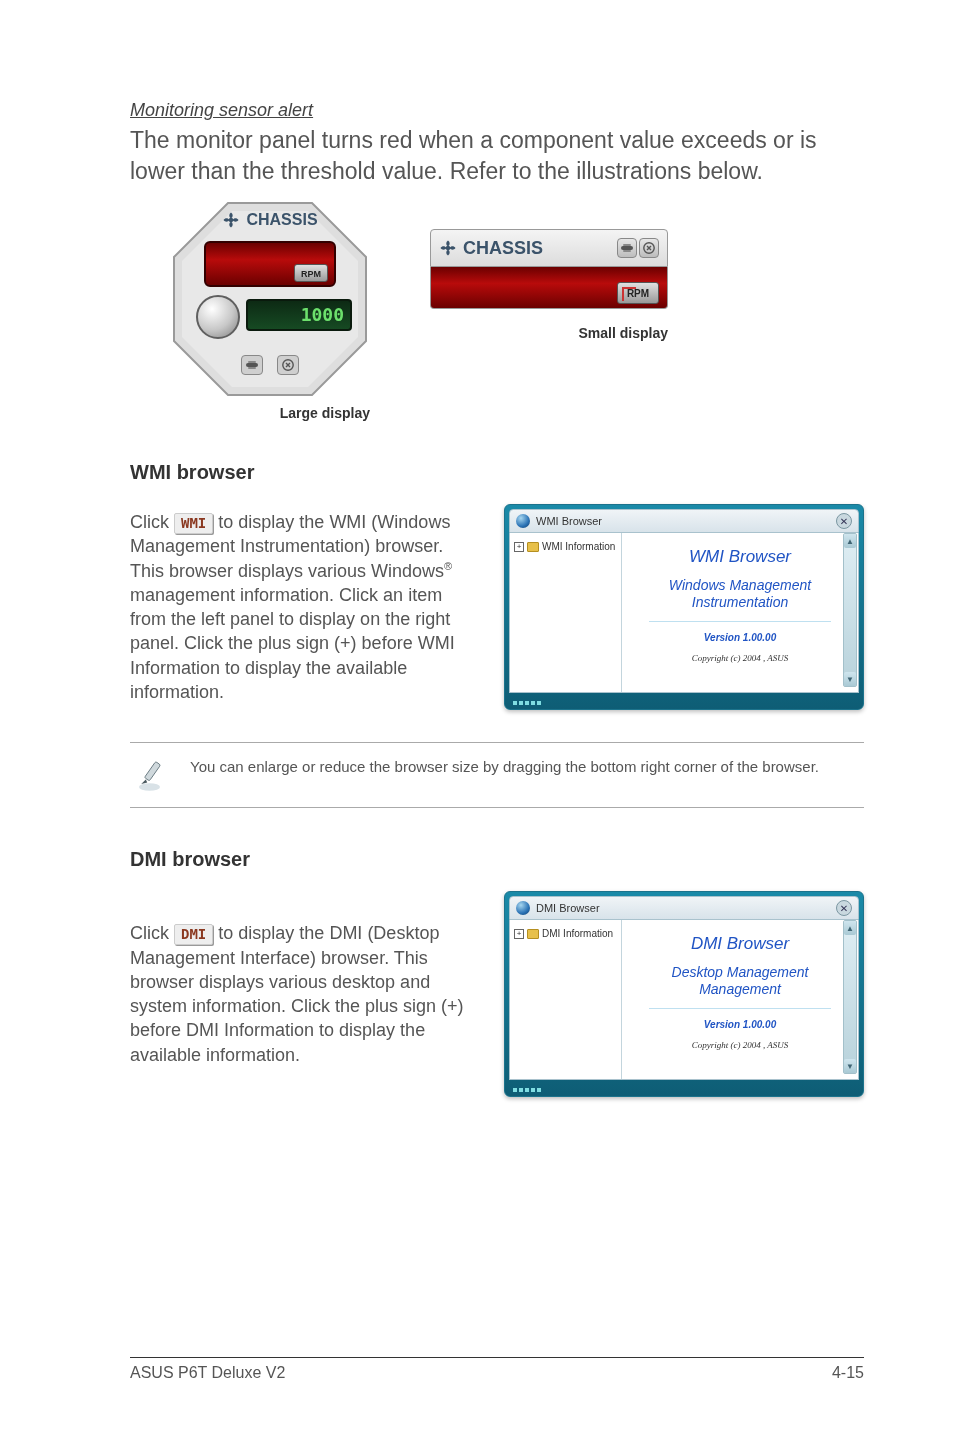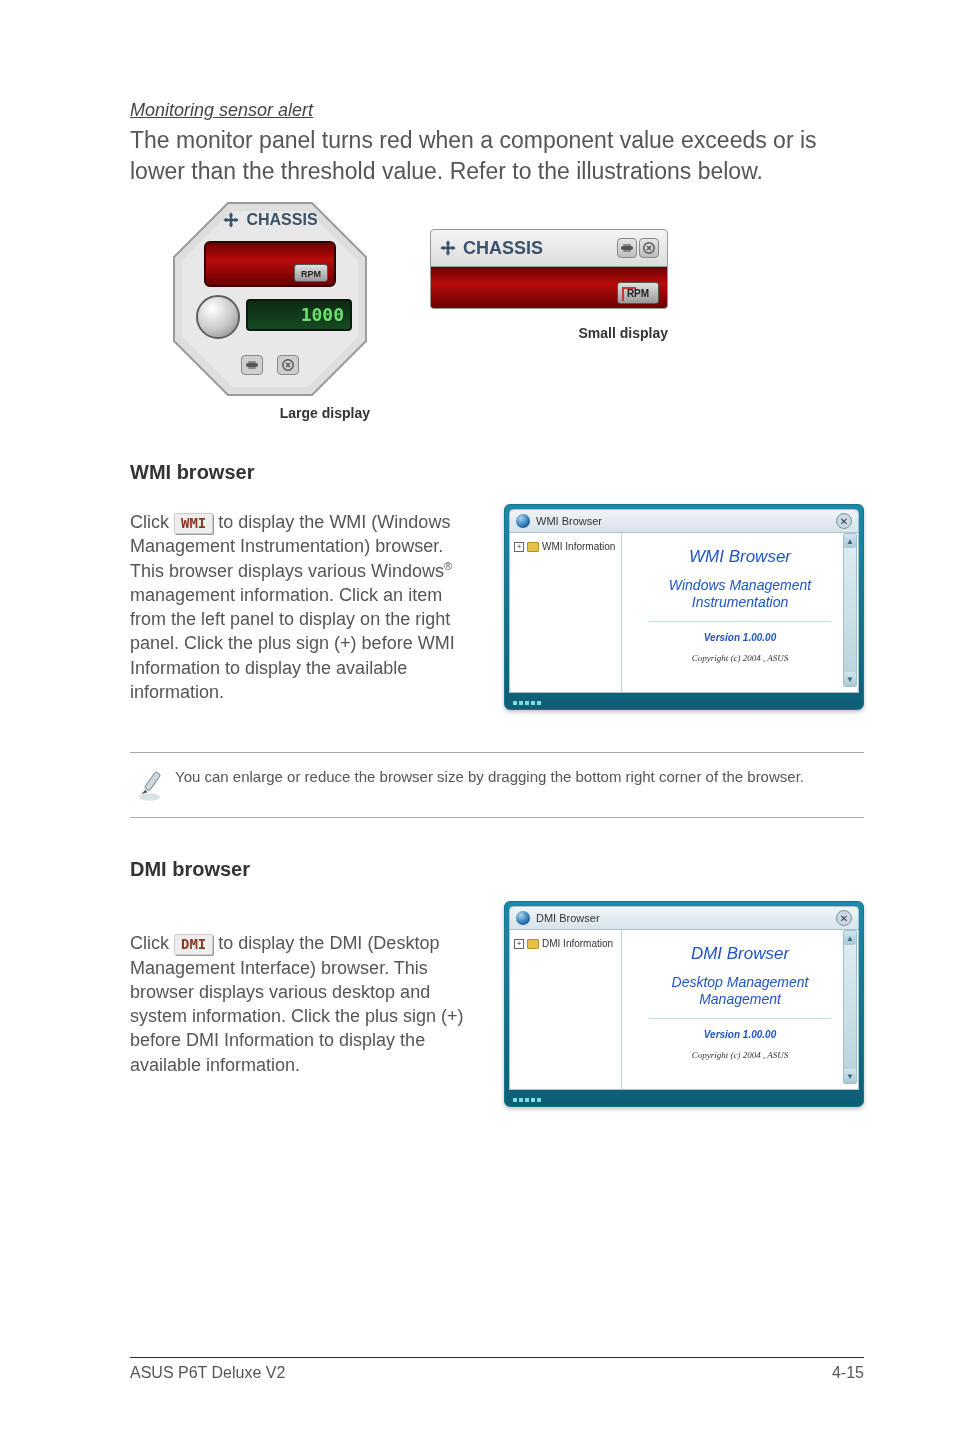--- a/index.html
+++ b/index.html
@@ -11,21 +11,21 @@
     color: #333;
     position: relative;
     padding: 100px 90px 60px 130px;
   }
   .italic { font-style: italic; text-decoration: underline; font-size: 18px; color: #444; margin-bottom: 4px; }
   .bodytext { font-size: 23px; color: #555; line-height: 1.35; }
   .section-title { font-size: 20px; font-weight: bold; color: #333; margin-top: 40px; margin-bottom: 10px; }
   .row { display: flex; gap: 60px; margin-top: 12px; align-items: flex-start; }
   .col { display: flex; flex-direction: column; align-items: flex-end; }
   .caption { font-size: 14px; font-weight: bold; color: #333; margin-top: 6px; }
-  .note-box { border-top: 1px solid #aaa; border-bottom: 1px solid #aaa; margin-top: 42px; padding: 14px 6px; display: flex; align-items: flex-start; gap: 3px; font-size: 15px; color: #555; }
+  .note-box { border-top: 1px solid #aaa; border-bottom: 1px solid #aaa; margin-top: 32px; padding: 14px 6px; display: flex; align-items: flex-start; gap: 18px; font-size: 15px; color: #555; }
   .note-text { line-height: 1.35; }
   .pencil-icon { width: 36px; height: 36px; flex-shrink: 0; }
   .footer { position: absolute; bottom: 56px; left: 130px; right: 90px; display: flex; justify-content: space-between; font-size: 16px; color: #555; border-top: 1px solid #333; padding-top: 6px; }
   .inline-btn { display:inline-block; background:#eee; border:1px solid #ccc; border-radius:2px; padding:0 6px; font-family:monospace; font-size:14px; font-weight:bold; color:#8a3820; box-shadow: 1px 1px 0 #999; vertical-align: middle;}
   .sup { font-size: 11px; vertical-align: super; }
 
   
   .large-gauge { width: 200px; height: 200px; position: relative;}
   .octa { position:absolute; inset:0; }
   .oct-border { fill:#dedede; stroke:#9a9a9a; stroke-width:2; }

